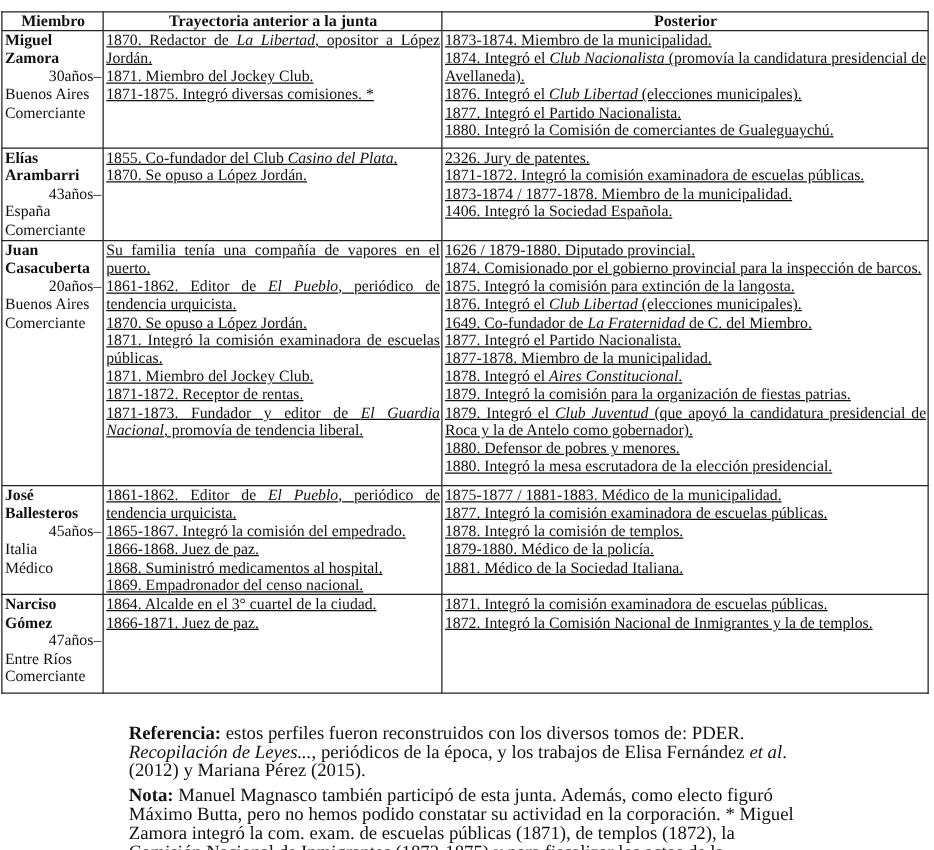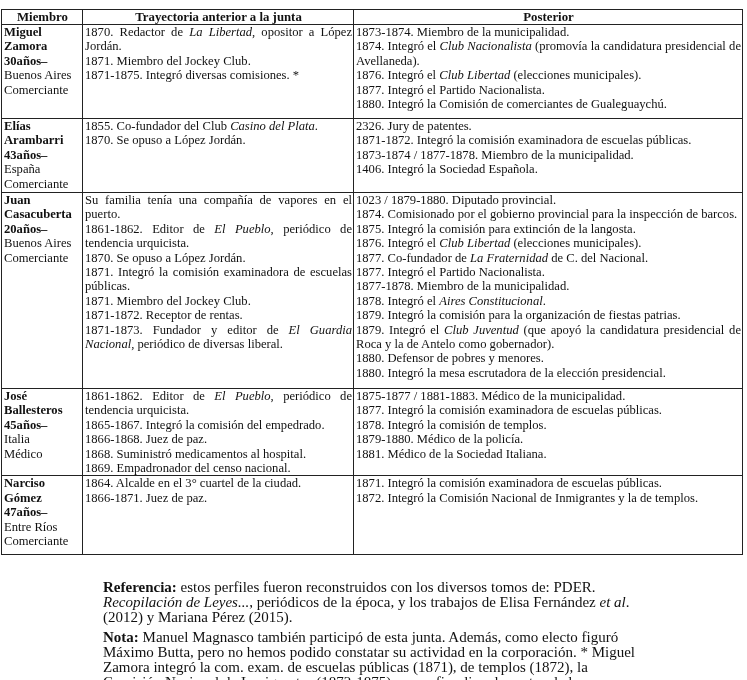--- a/index.html
+++ b/index.html
@@ -23,22 +23,22 @@
   }
   table.profiles th {
     font-weight: bold; text-align: center; height: 14px; line-height: 14px;
     font-size: 12.8px;
   }
   col.c1 { width: 81px; }
   col.c2 { width: 271px; }
   col.c3 { width: 389px; }
   .member-name { font-weight: bold; display: block; }
   .member-meta { display: block; }
-  .age-line { display: flex; justify-content: flex-start; font-weight: bold; }
-  .entry { display: block; text-align: justify; text-align-last: left; }
+  .age-line { display: flex; justify-content: flex-end; }
+  .entry { display: block; text-align: justify; text-align-last: left; text-decoration: underline; }
   .entry i { font-style: italic; }
   tr.r1 td { height: 93px; }
   tr.r2 td { height: 73px; }
   tr.r3 td { height: 195px; }
   tr.r4 td { height: 85px; }
   tr.r5 td { height: 78px; }
 
   .notes {
     position: absolute; left: 103px; top: 580px; width: 540px;
     font-size: 15px; line-height: 15px;
@@ -124,28 +124,28 @@
           <span class="member-meta">Buenos Aires</span>
           <span class="member-meta">Comerciante</span>
         </td>
         <td>
           <span class="entry"><span>Su familia tenía una compañía de vapores en el puerto.</span></span>
           <span class="entry"><span>1861-1862. Editor de </span><i>El Pueblo</i><span>, periódico de tendencia urquicista.</span></span>
           <span class="entry"><span>1870. Se opuso a López Jordán.</span></span>
           <span class="entry"><span>1871. Integró la comisión examinadora de escuelas públicas.</span></span>
           <span class="entry"><span>1871. Miembro del Jockey Club.</span></span>
           <span class="entry"><span>1871-1872. Receptor de rentas.</span></span>
-          <span class="entry"><span>1871-1873. Fundador y editor de </span><i>El Guardia Nacional</i><span>, periódico de diversas liberal.</span></span>
-        </td>
-        <td>
-          <span class="entry"><span>1023 / 1879-1880. Diputado provincial.</span></span>
+          <span class="entry"><span>1871-1873. Fundador y editor de </span><i>El Guardia Nacional</i><span>, promovía de tendencia liberal.</span></span>
+        </td>
+        <td>
+          <span class="entry"><span>1626 / 1879-1880. Diputado provincial.</span></span>
           <span class="entry"><span>1874. Comisionado por el gobierno provincial para la inspección de barcos.</span></span>
           <span class="entry"><span>1875. Integró la comisión para extinción de la langosta.</span></span>
           <span class="entry"><span>1876. Integró el </span><i>Club Libertad</i><span> (elecciones municipales).</span></span>
-          <span class="entry"><span>1877. Co-fundador de </span><i>La Fraternidad</i><span> de C. del Nacional.</span></span>
+          <span class="entry"><span>1649. Co-fundador de </span><i>La Fraternidad</i><span> de C. del Miembro.</span></span>
           <span class="entry"><span>1877. Integró el Partido Nacionalista.</span></span>
           <span class="entry"><span>1877-1878. Miembro de la municipalidad.</span></span>
           <span class="entry"><span>1878. Integró el </span><i>Aires Constitucional</i><span>.</span></span>
           <span class="entry"><span>1879. Integró la comisión para la organización de fiestas patrias.</span></span>
           <span class="entry"><span>1879. Integró el </span><i>Club Juventud</i><span> (que apoyó la candidatura presidencial de Roca y la de Antelo como gobernador).</span></span>
           <span class="entry"><span>1880. Defensor de pobres y menores.</span></span>
           <span class="entry"><span>1880. Integró la mesa escrutadora de la elección presidencial.</span></span>
         </td>
       </tr>
       <tr class="r4">

